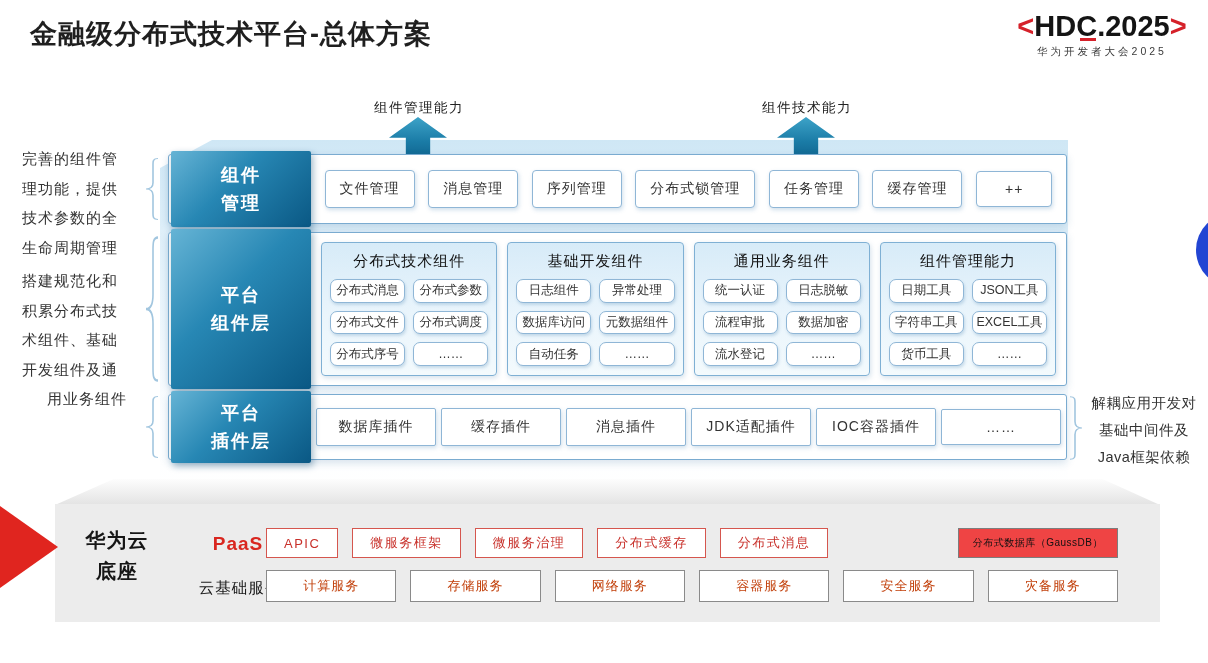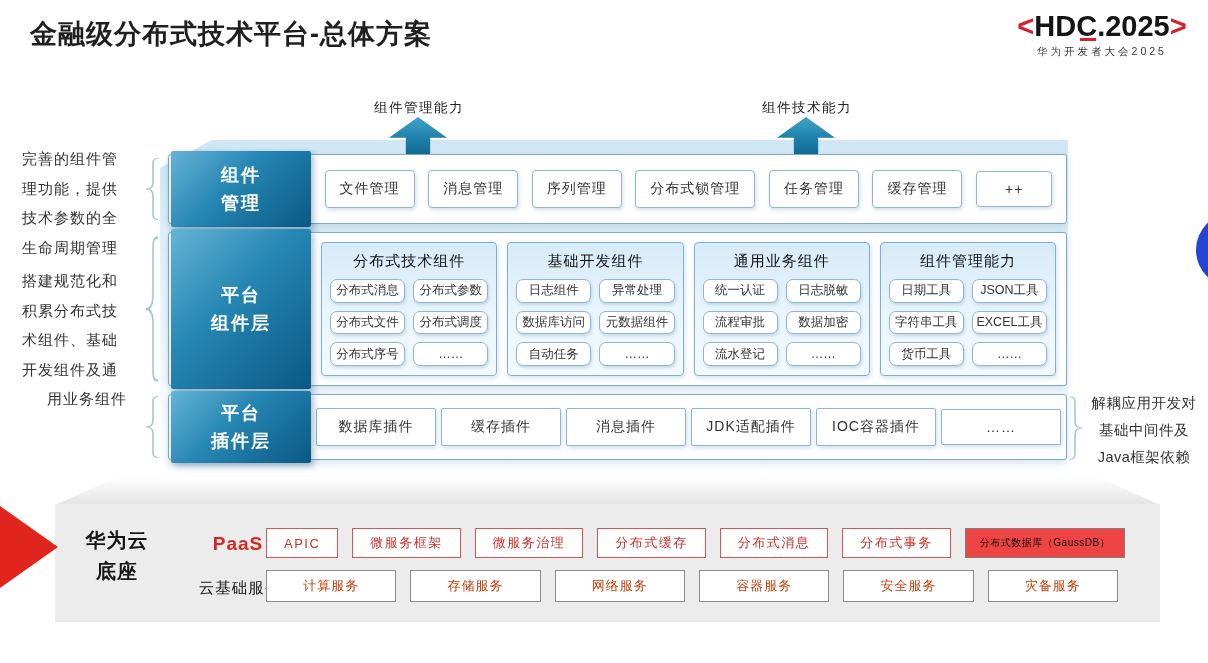--- a/index.html
+++ b/index.html
@@ -230,21 +230,20 @@
   </div>
   <div class="paas-label">PaaS</div>
   <div class="cloud-label">云基础服务</div>
 
   <div class="paas-row">
     <div class="pbox">APIC</div>
     <div class="pbox">微服务框架</div>
     <div class="pbox">微服务治理</div>
     <div class="pbox">分布式缓存</div>
     <div class="pbox">分布式消息</div>
-    <div class="pbox">分布式事务</div>
     <div class="gbox">分布式数据库（GaussDB）</div>
   </div>
 
   <div class="cloud-row">
     <div class="cbox">计算服务</div>
     <div class="cbox">存储服务</div>
     <div class="cbox">网络服务</div>
     <div class="cbox">容器服务</div>
     <div class="cbox">安全服务</div>
     <div class="cbox">灾备服务</div>

